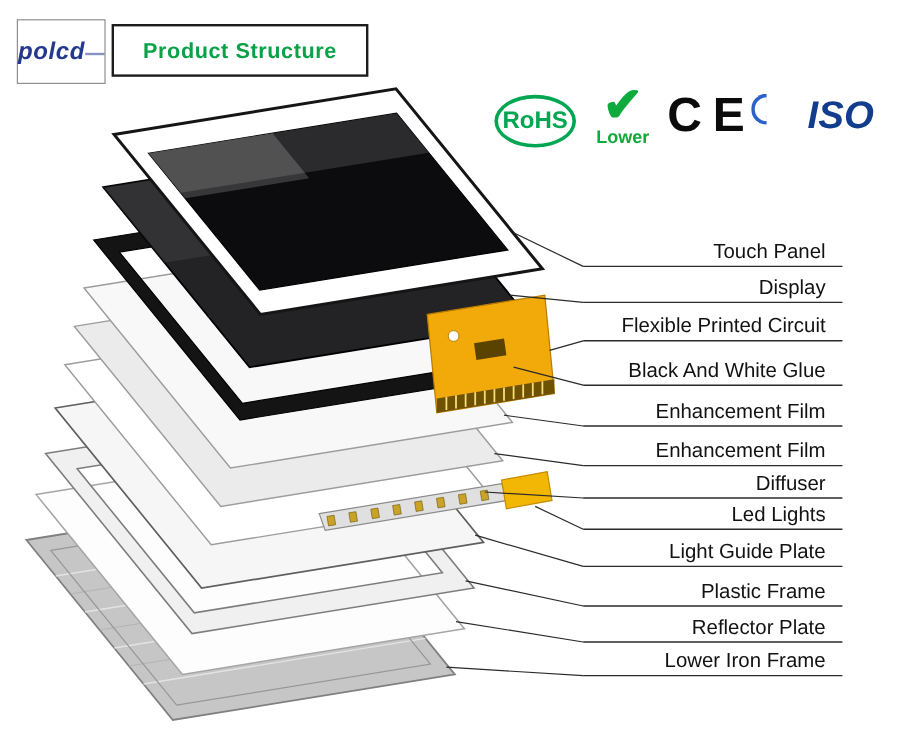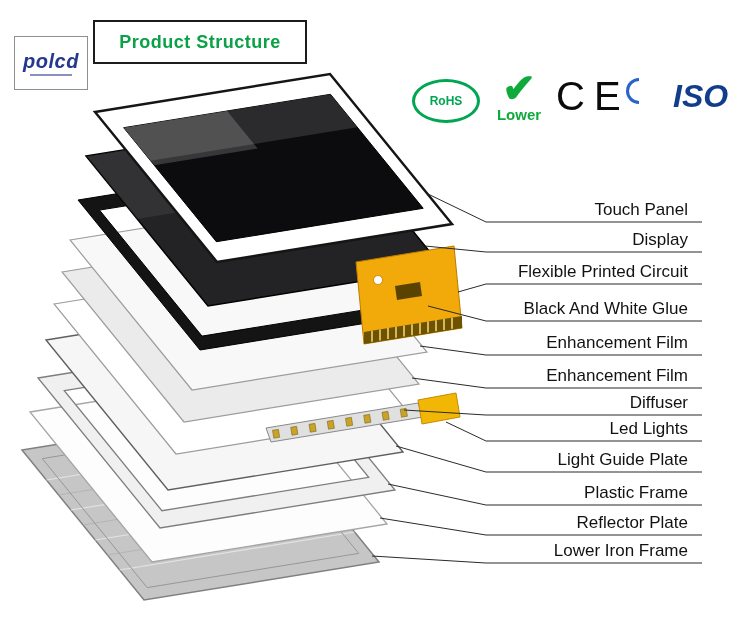--- a/index.html
+++ b/index.html
@@ -8,50 +8,50 @@
     font-family:"Liberation Sans", sans-serif;
     position:relative; overflow:hidden;
   }
   .page { position:absolute; inset:0; }
   svg.diagram { position:absolute; left:0; top:0; }
 
   
   .logo-box {
     position:absolute; left:14px; top:16px; width:74px; height:54px;
     border:1.5px solid #8f8f8f; box-sizing:border-box;
-    display:flex; flex-direction:column; align-items:center; justify-content:center;margin-top:20px;
+    display:flex; flex-direction:row; align-items:center; justify-content:center;
   }
   .logo-text {
     color:#24388f; font-style:italic; font-weight:bold; font-size:20px; line-height:20px;
     letter-spacing:0.5px;
   }
   .logo-rule { width:42px; height:2px; background:#24388f; opacity:.55; margin-top:3px; }
 
   .title-box {
     position:absolute; left:93px; top:20px; width:214px; height:44px;
     border:2px solid #1c1c1c; box-sizing:border-box;
     display:flex; align-items:center; justify-content:center; background:#fff;
   }
   .title-text { color:#0aa147; font-weight:bold; font-size:18px; letter-spacing:0.5px; white-space:nowrap; }
 
   
   .rohs-badge {
     position:absolute; left:412px; top:79px; width:68px; height:44px;
     border:3px solid #00a651; border-radius:50%; box-sizing:border-box;
     display:flex; align-items:center; justify-content:center;
   }
-  .rohs-badge span { color:#00a651; font-weight:bold; font-size:12px; }
+  .rohs-badge span { color:#00a651; font-weight:bold; font-size:20px; }
   .reach-badge {
     position:absolute; left:490px; top:68px; width:58px; text-align:center;
   }
   .reach-check { display:block; color:#0faa3c; font-size:40px; line-height:40px; font-weight:bold; }
   .reach-label { display:block; color:#0faa3c; font-size:15px; font-weight:bold; margin-top:-2px; }
   .ce-mark {
     position:absolute; left:556px; top:74px; color:#0b0b0b;
-    font-size:40px; font-weight:normal; letter-spacing:9px; line-height:44px;
+    font-size:40px; font-weight:bold; letter-spacing:9px; line-height:44px;
   }
   .iso-mark {
     position:absolute; left:626px; top:78px; display:flex; align-items:flex-start;gap:32px;
   }
   .iso-swirl {
     width:13px; height:26px; border:3px solid #2a62c9; border-right:none;
     border-radius:13px 0 0 13px; box-sizing:border-box; margin-right:2px;
   }
   .iso-text { color:#123d8c; font-size:32px; font-weight:bold; font-style:italic; line-height:36px; }
 </style>

